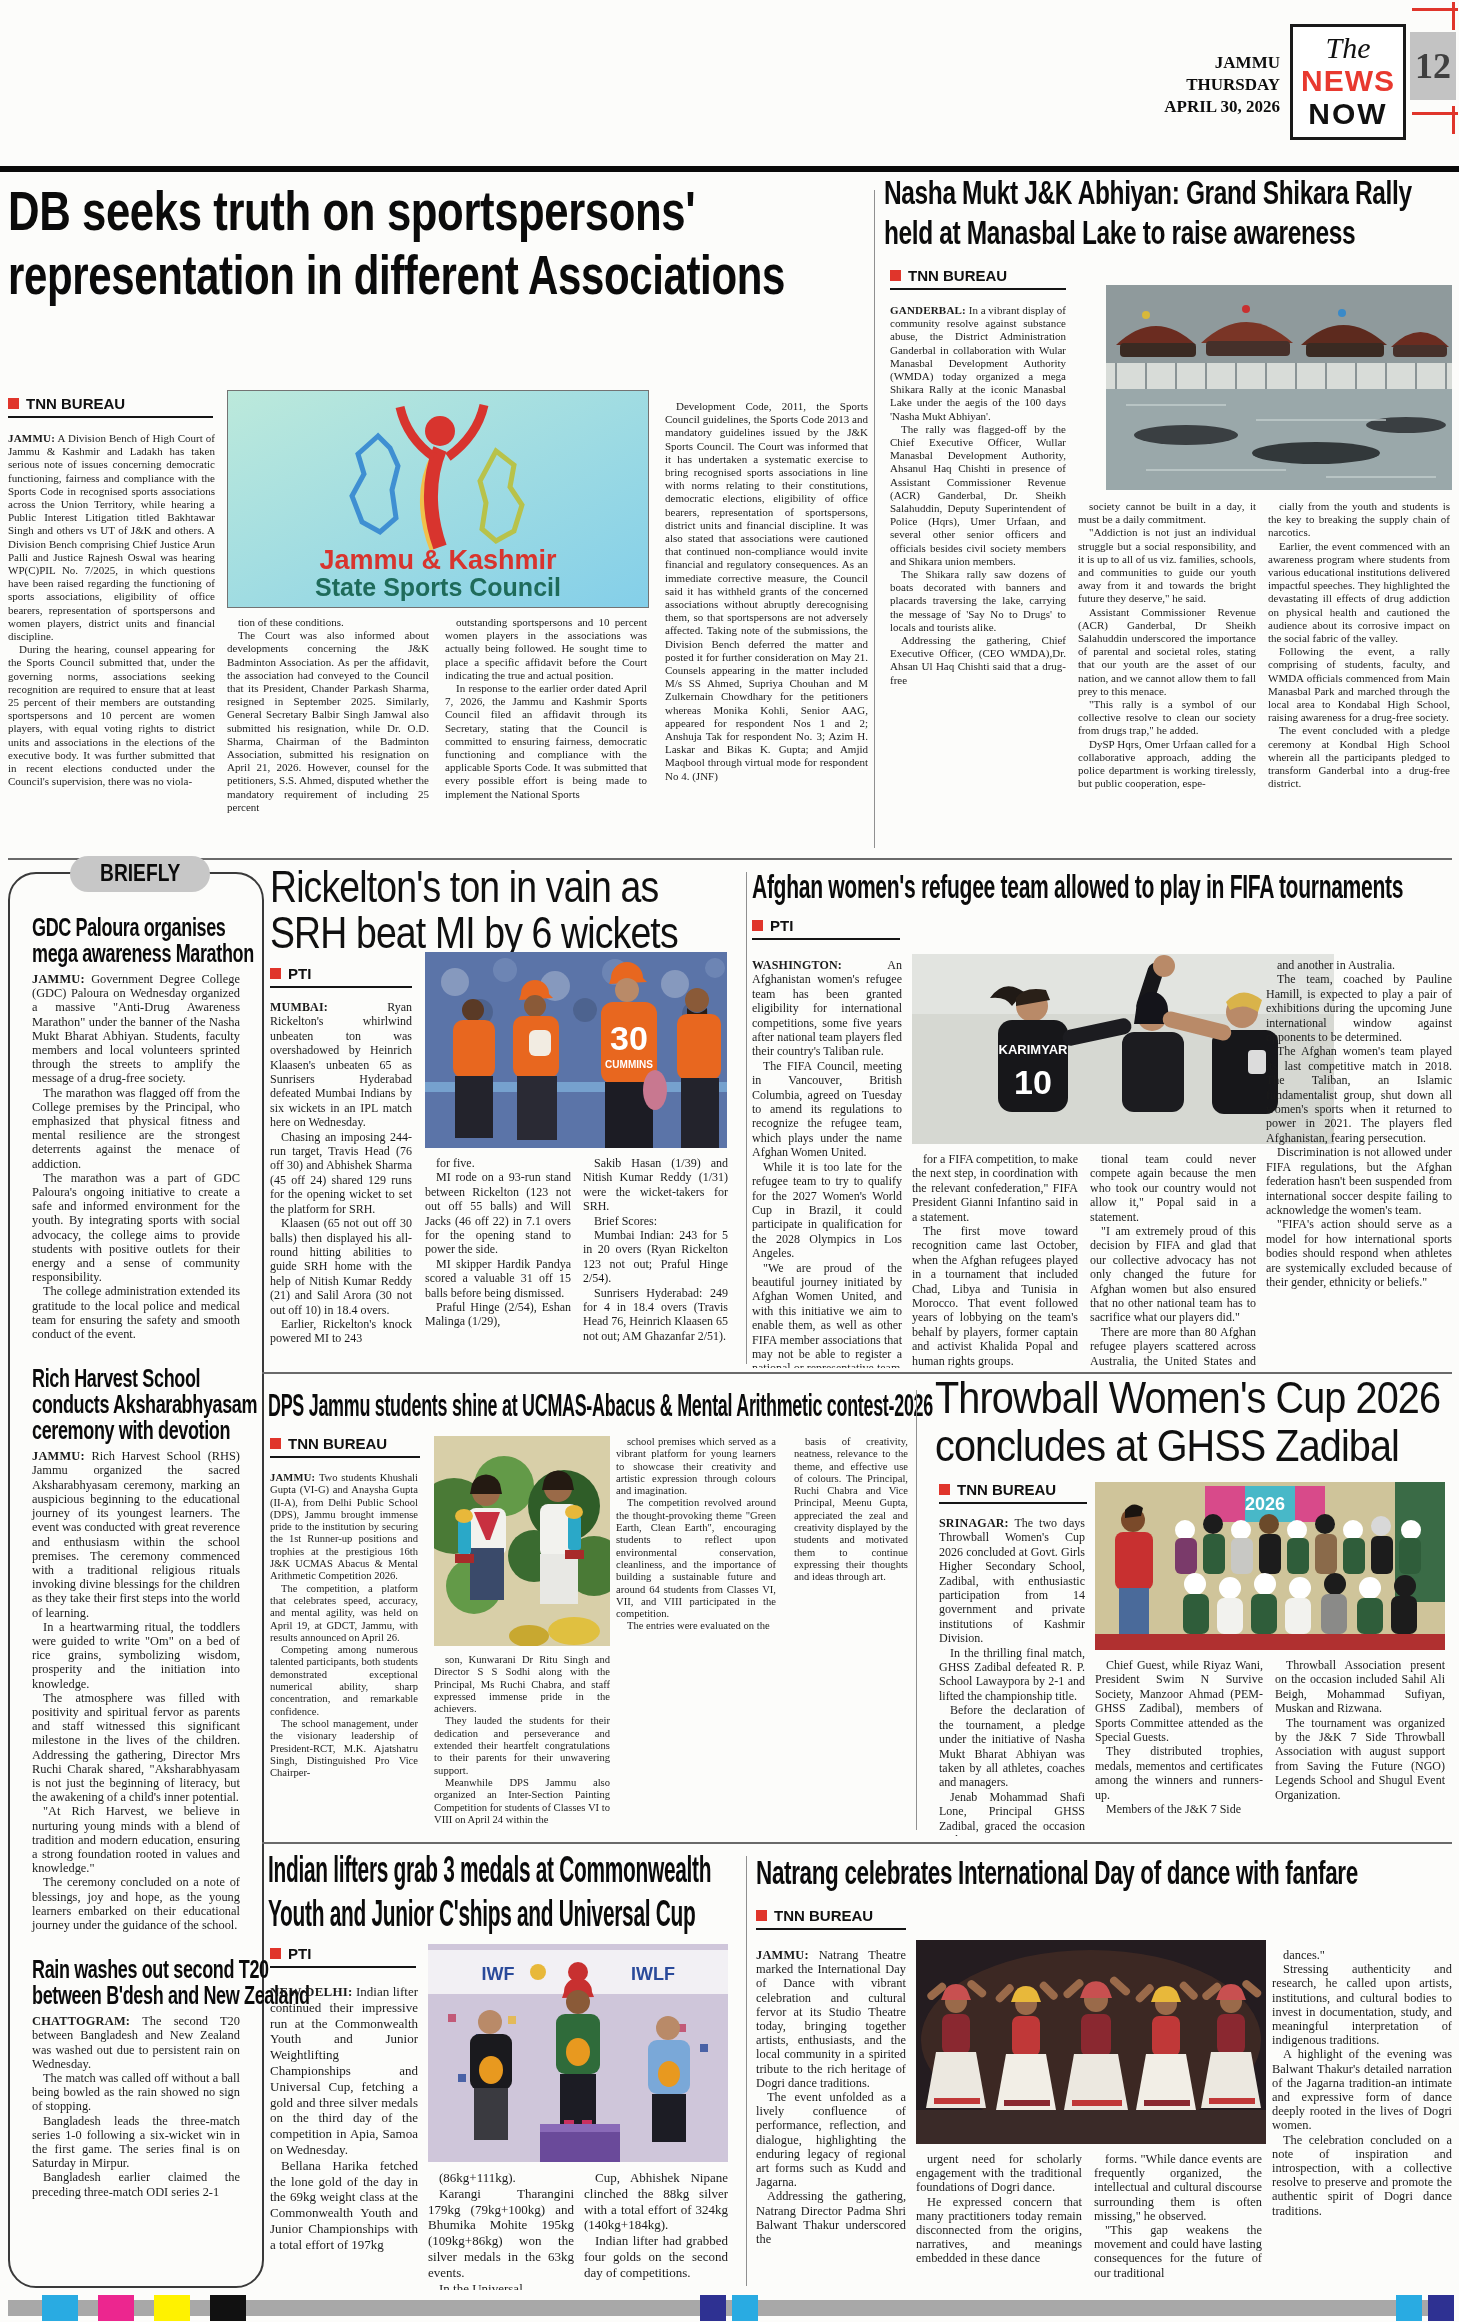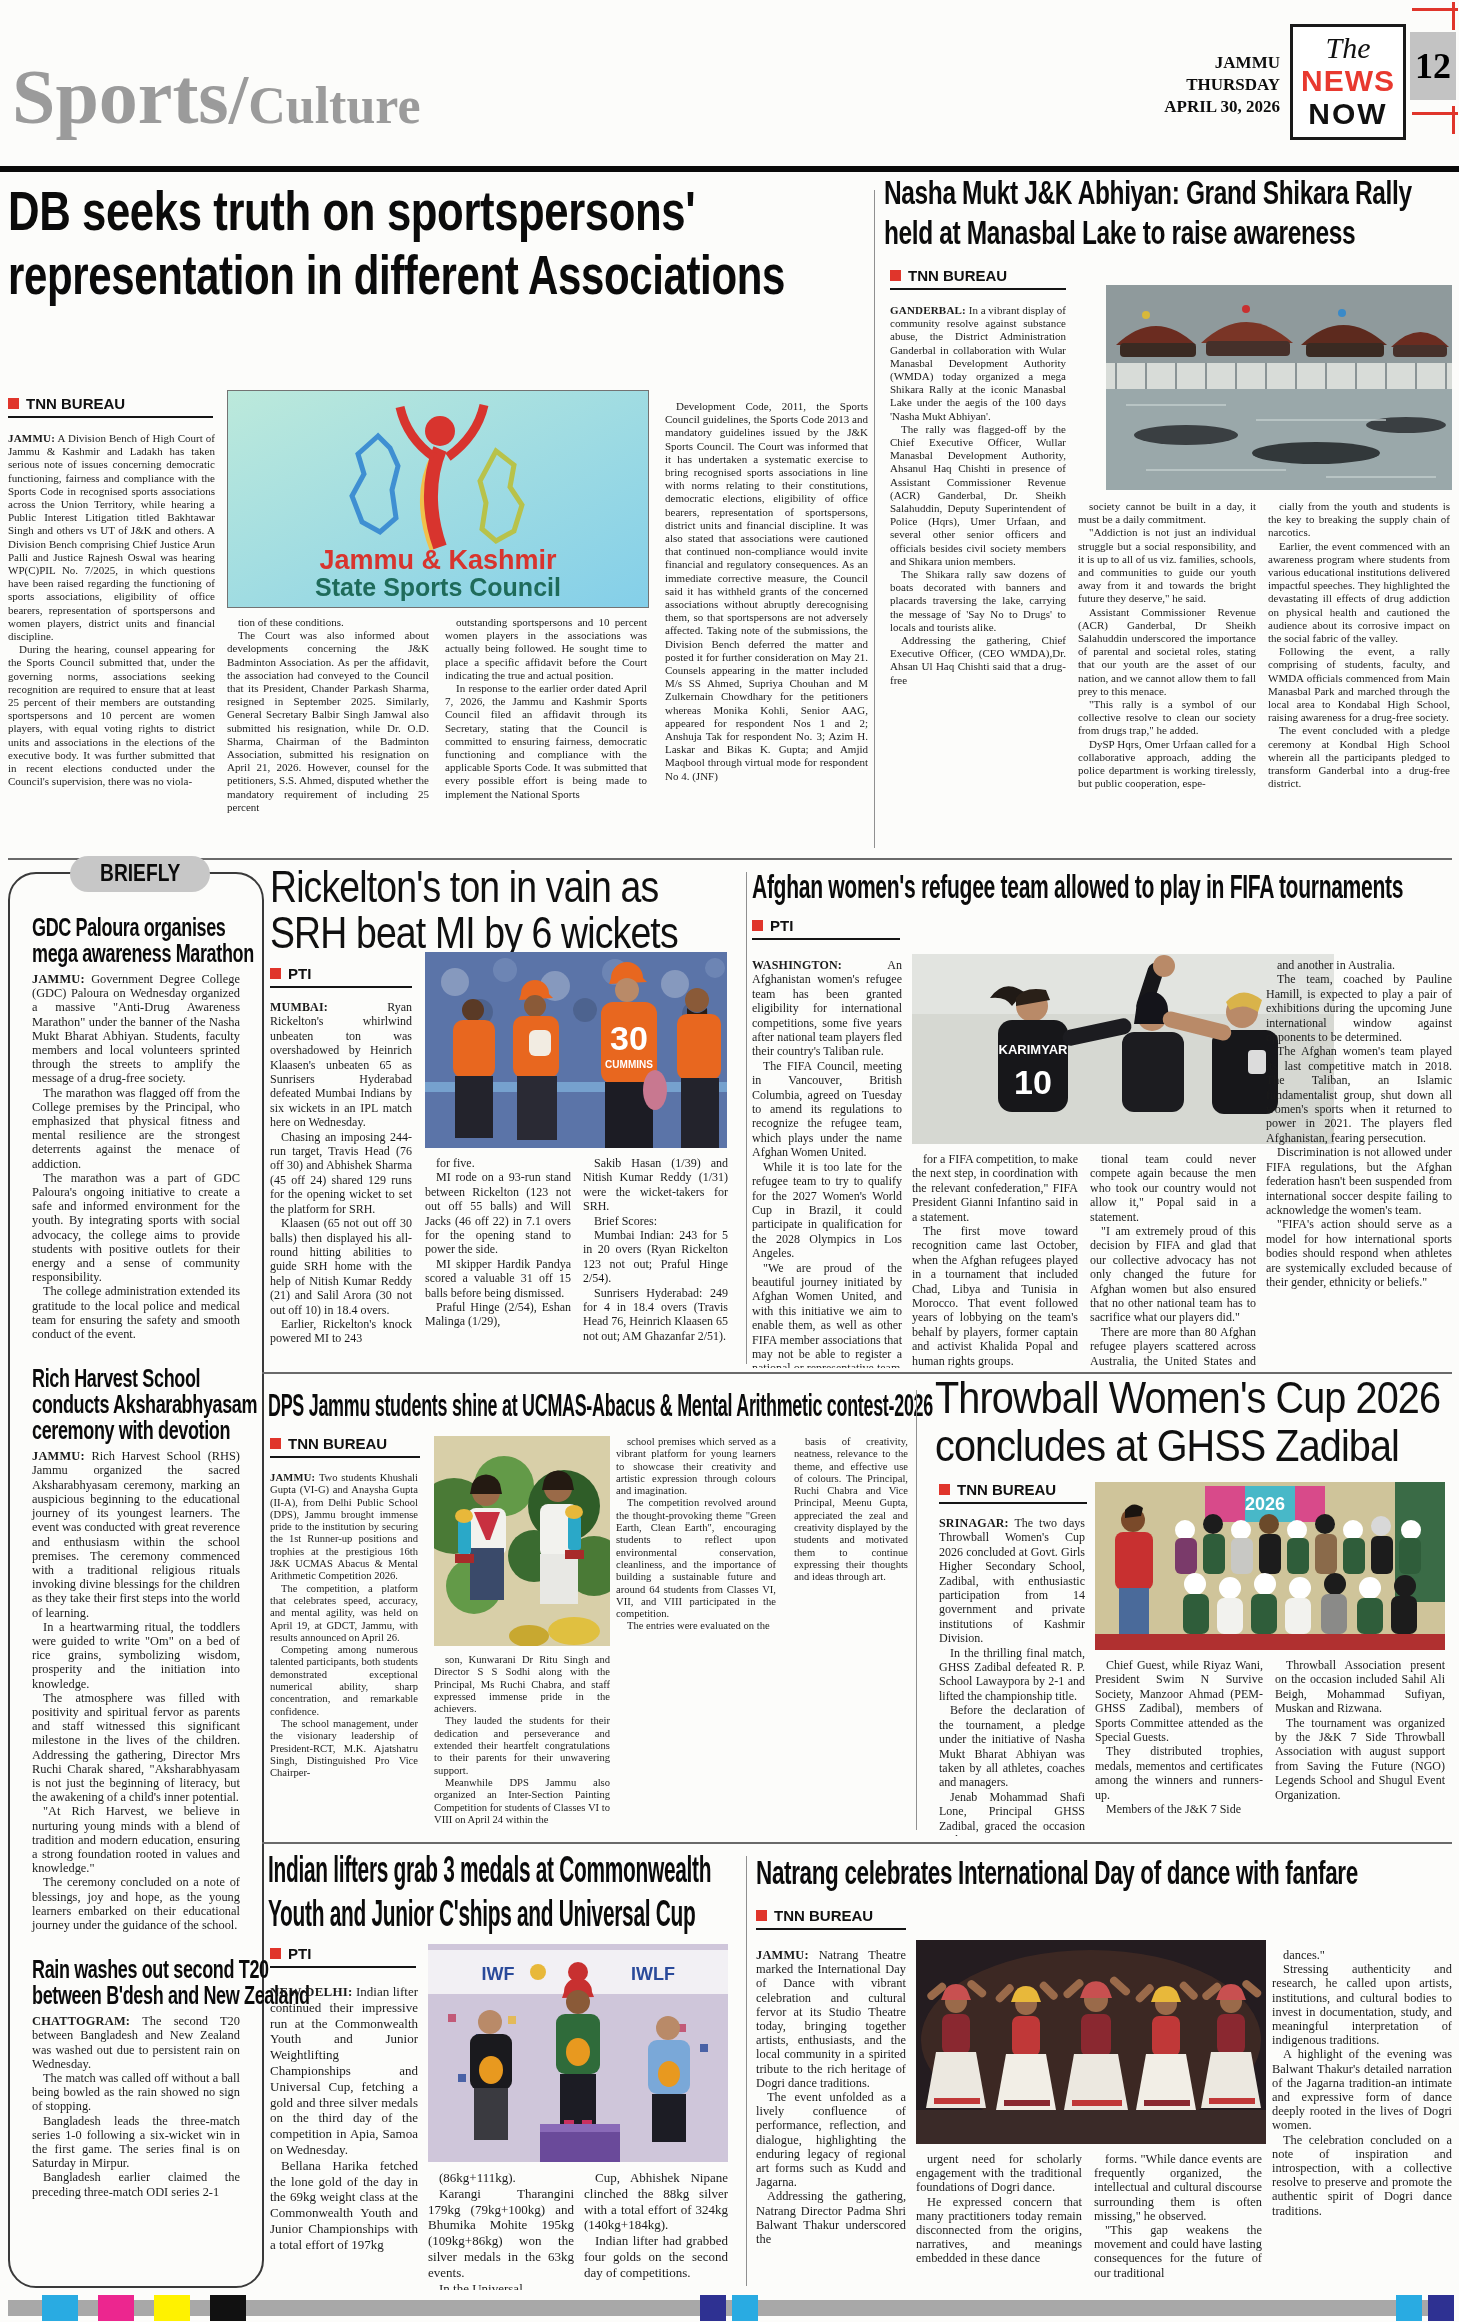--- a/index.html
+++ b/index.html
@@ -25,41 +25,40 @@
   .vrule{position:absolute;width:1px;background:#909090}
   .hrule{position:absolute;height:2px;background:#6a6a6a}
   .mainrule{position:absolute;height:6px;background:#0a0a0a}
   
   .photo{position:absolute;overflow:hidden;background:#cfcfcf}
   .photo svg{display:block}
   
   .sec-title{position:absolute;color:#9b9b9b;font-family:"Liberation Serif",serif}
   .dateblock{position:absolute;text-align:right;font:700 17px/22px "Liberation Serif",serif;color:#0d0d0d}
   .mastbox{position:absolute;border:3px solid #1a1a1a;background:#fff;text-align:center}
-  .pagenumbox{position:absolute;background:#c3c3c3;text-align:center;font:700 36px/68px "Liberation Serif",serif;color:#000000}
+  .pagenumbox{position:absolute;background:#c3c3c3;text-align:center;font:700 36px/68px "Liberation Serif",serif;color:#404040}
   .regmark{position:absolute;background:#e0352b}
   
   .briefly-box{position:absolute;border:2px solid #3a3a3a;border-radius:28px;background:#fcfcfa}
   .briefly-tab{position:absolute;background:#c7c7c7;border-radius:18px;text-align:center}
   .briefly-tab span{display:inline-block;transform:scaleX(.8);transform-origin:50% 50%;font:700 24px/34px "Liberation Sans",sans-serif;letter-spacing:0;color:#0b0b0b}
   .bh-line{margin:0;white-space:nowrap;transform:scaleX(.72);transform-origin:0 50%;font:700 25px/26px "Liberation Sans",sans-serif;letter-spacing:-0.5px;color:#0b0b0b}
   .brief{padding:0 22px}
   .brief .bhead{margin:0 0 6px 0}
   .brief-body{text-align:justify;color:#1b1b1b}
   
   .cbar{position:absolute;background:#a8a8a8}
   .csq{position:absolute;width:36px;height:26px}
 </style>
 </head>
 <body>
 
 <div class="page">
 
   <div class="abs" style="left:0;top:0;width:1459px;height:166px">
-    <div class="sec-title" style="left:12px;top:58px;font-weight:700;font-size:78px;line-height:78px"><span>Sports</span><span style="font-size:70px">/</span><span style="font-size:52px">Culture</span></div>
     <div class="dateblock" style="left:1080px;top:52px;width:200px">
       <div>JAMMU</div>
       <div>THURSDAY</div>
       <div>APRIL 30, 2026</div>
     </div>
     <div class="mastbox" style="left:1290px;top:24px;width:110px;height:110px">
       <div style="font:italic 400 30px/34px 'Liberation Serif',serif;color:#111;margin-top:4px">The</div>
       <div style="font:700 30px/32px 'Liberation Sans',sans-serif;color:#e8392f;letter-spacing:1px">NEWS</div>
       <div style="font:700 30px/34px 'Liberation Sans',sans-serif;color:#111;letter-spacing:2px">NOW</div>
     </div>

